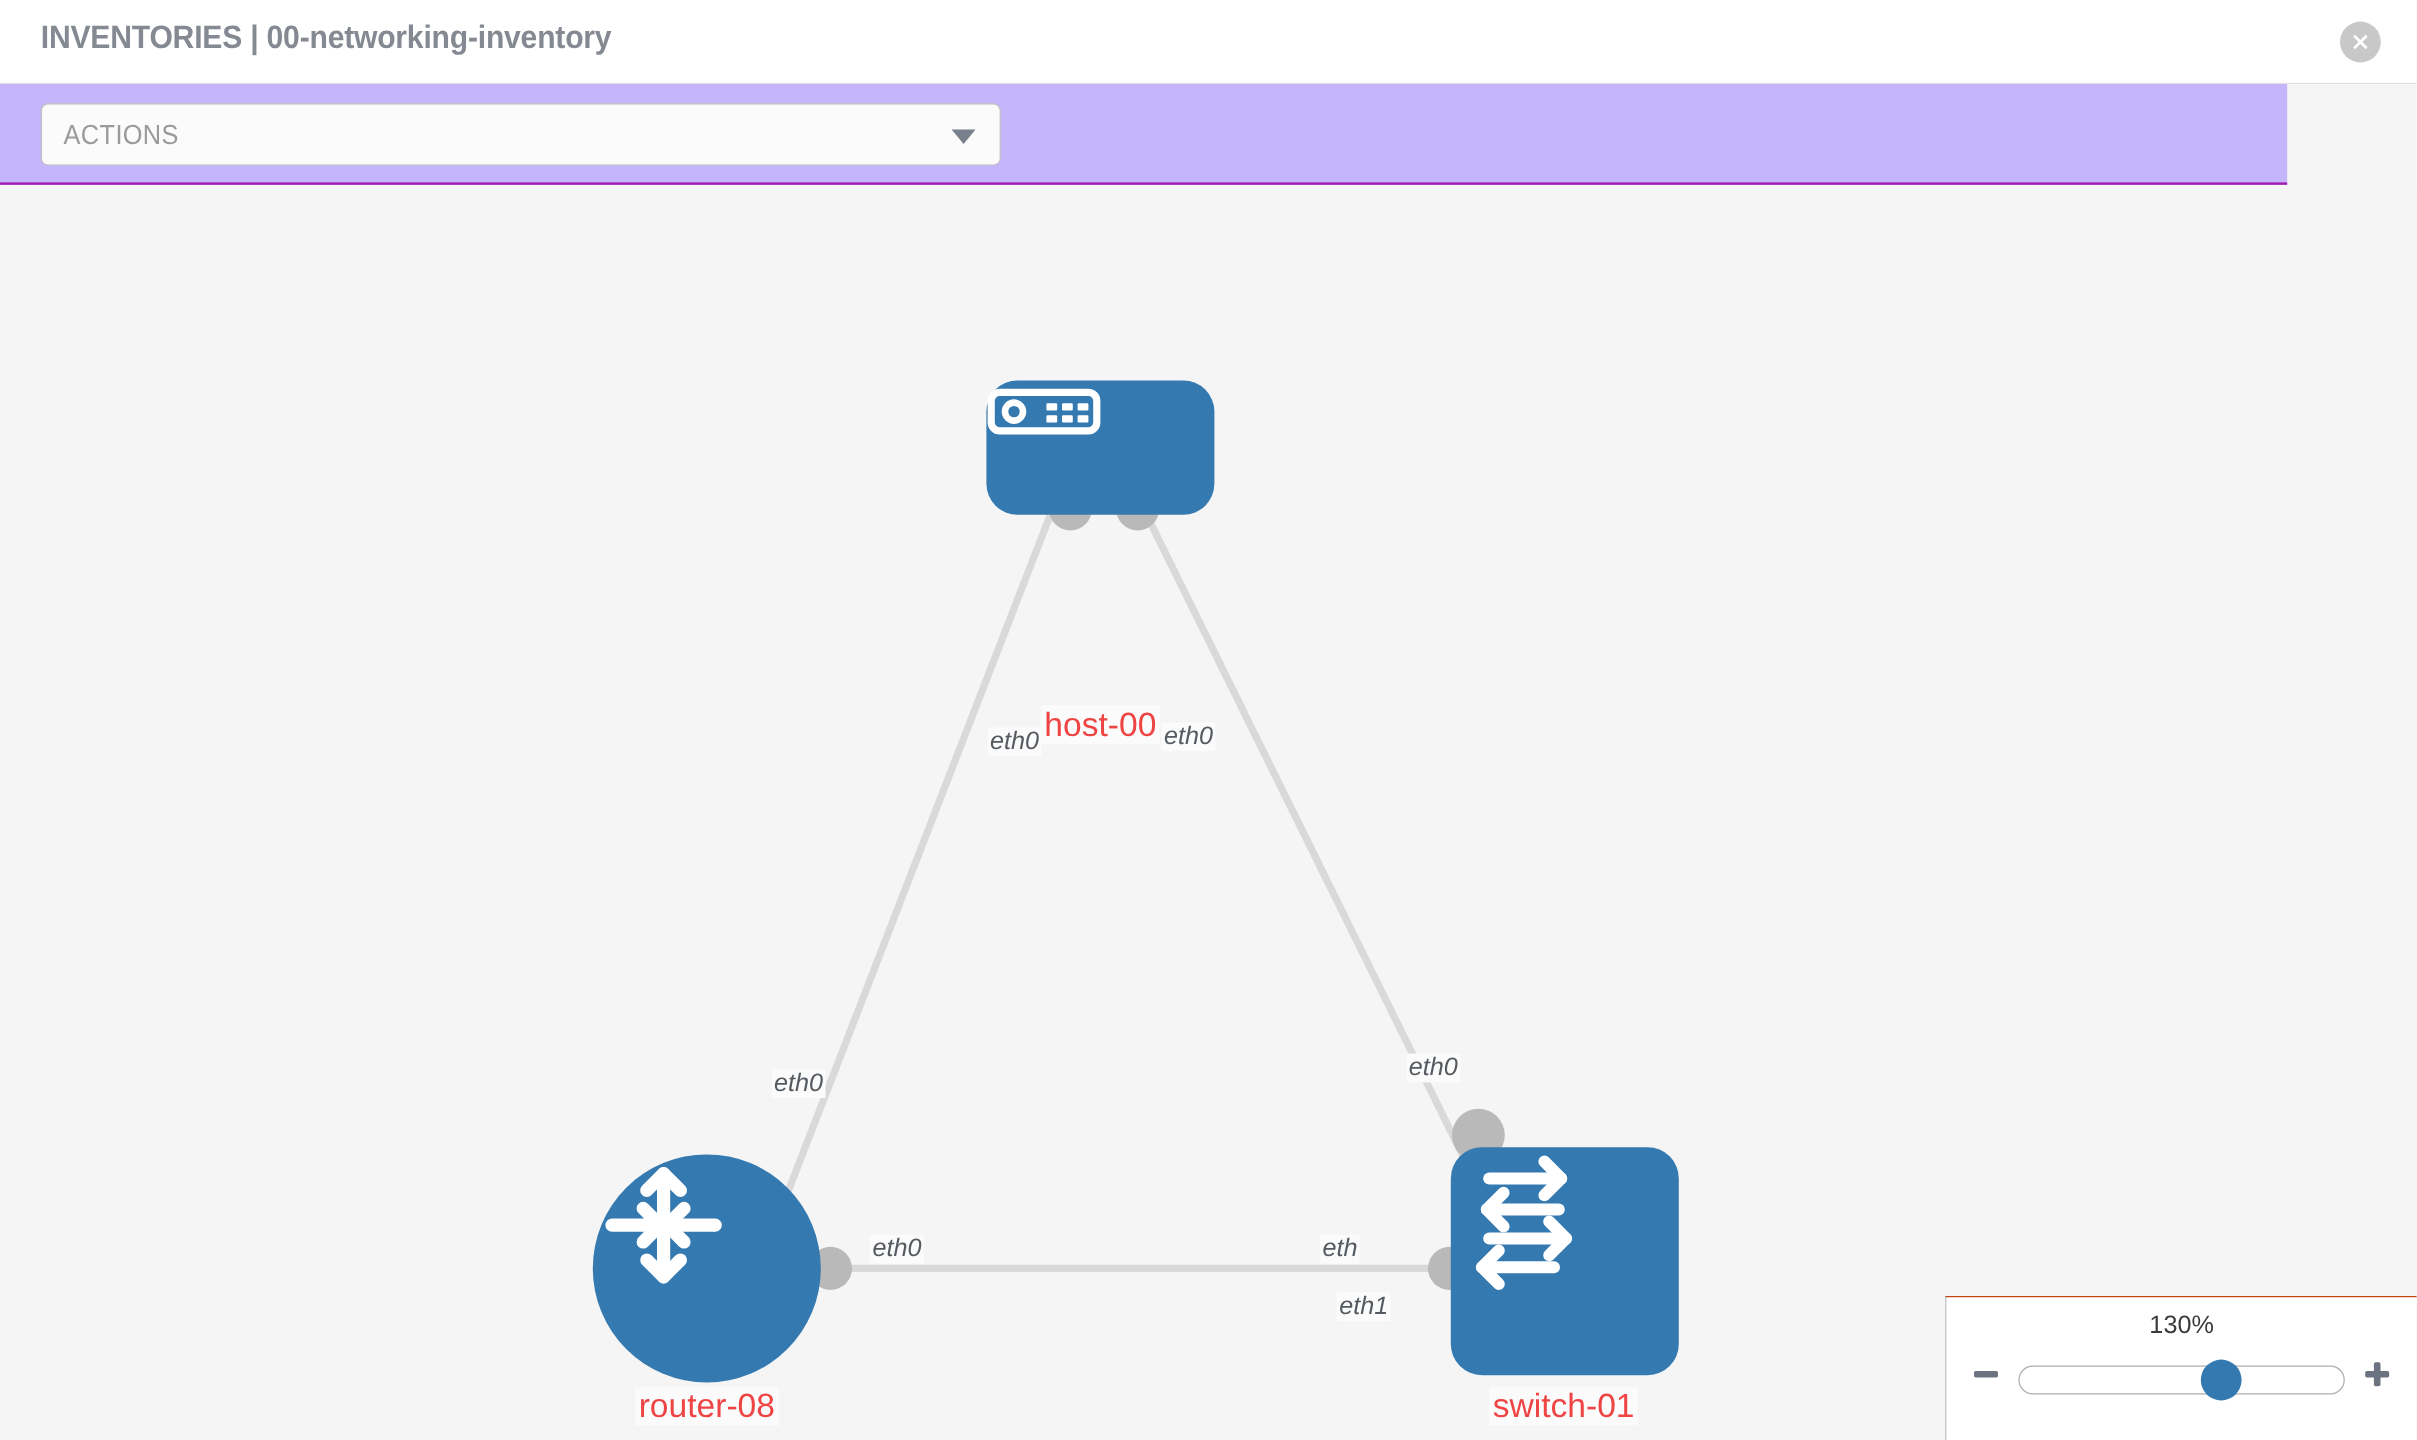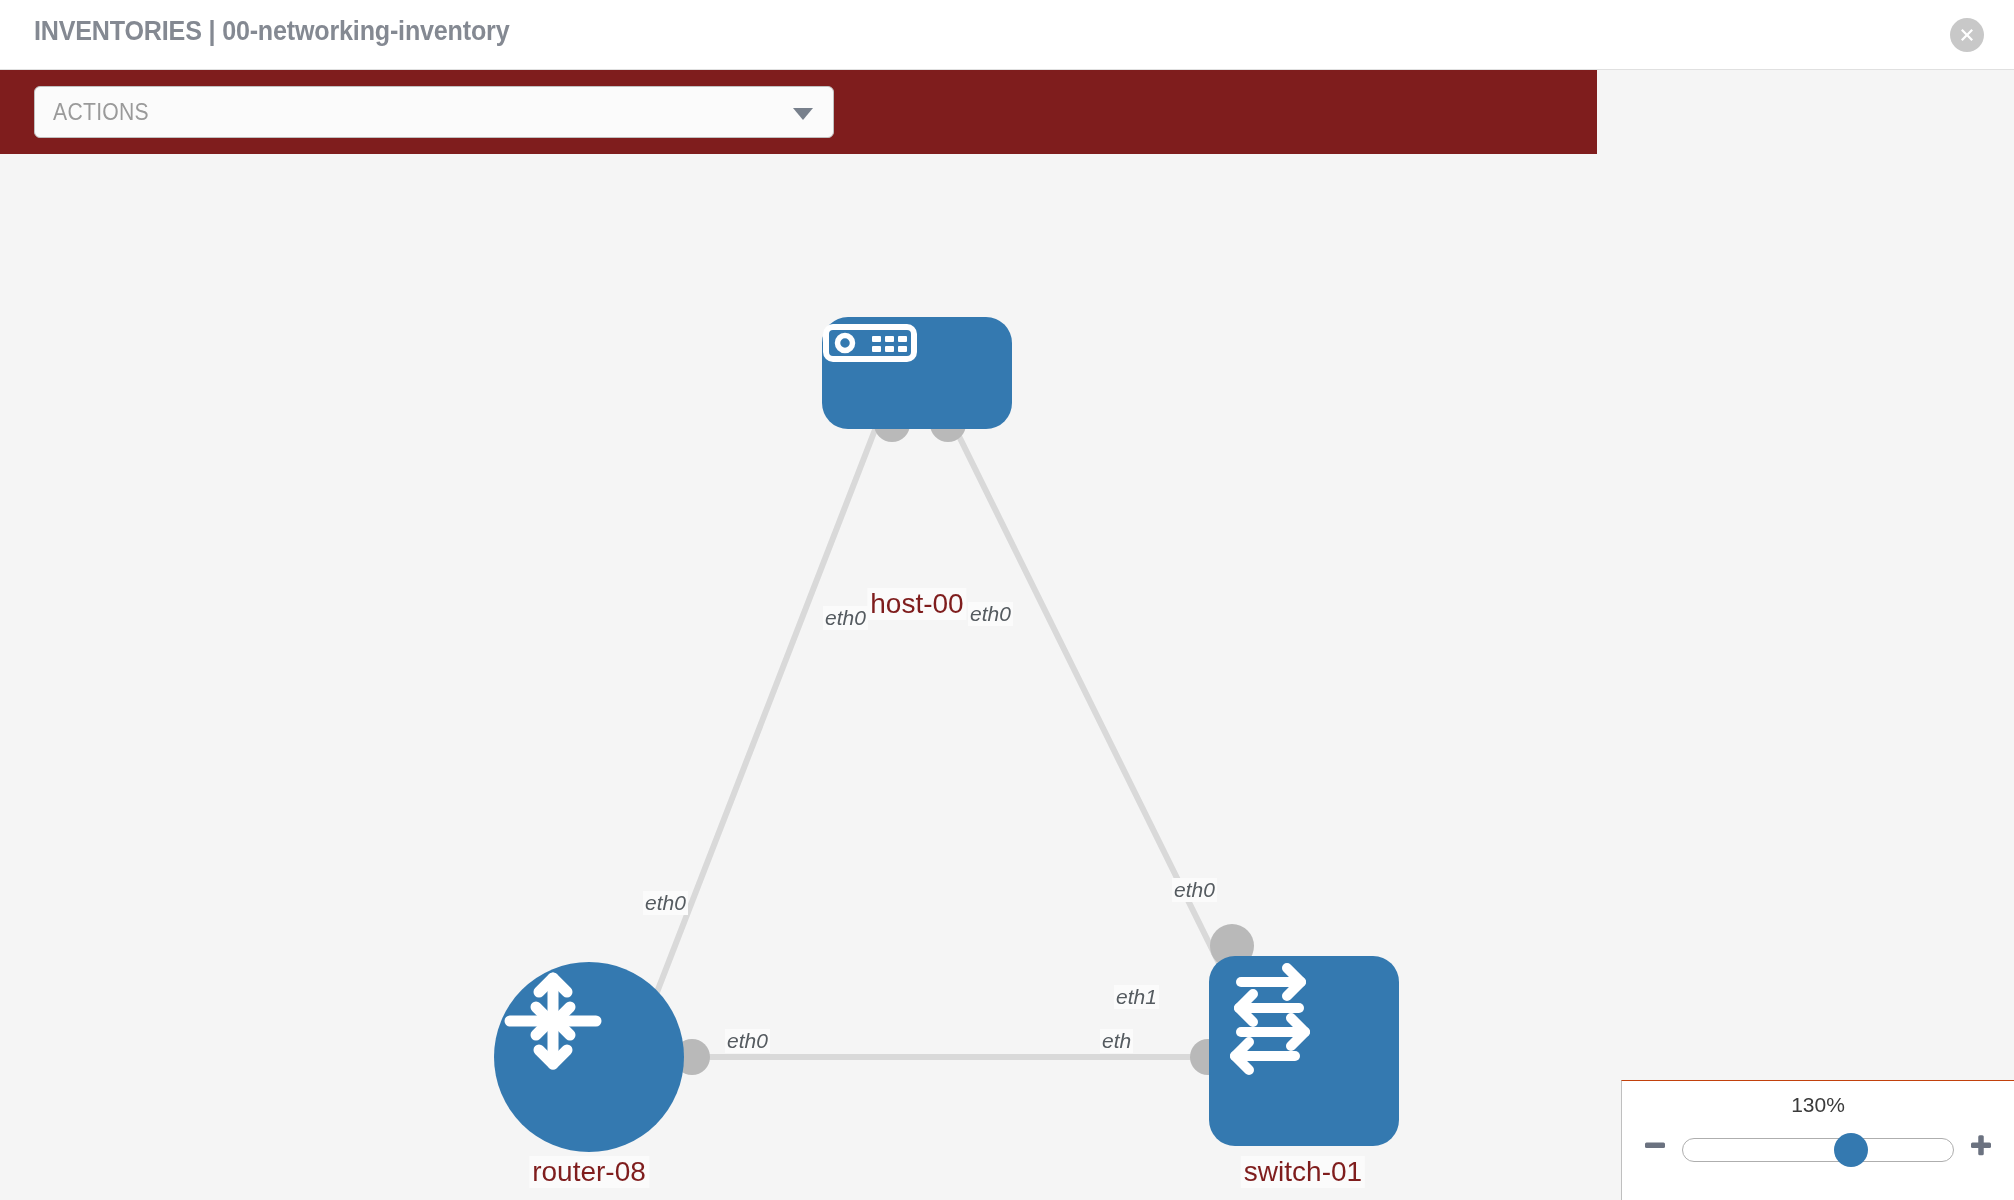--- a/index.html
+++ b/index.html
@@ -55,24 +55,24 @@
     display: flex;
     align-items: center;
     justify-content: center;
   }
   .close-btn svg { display: block; }
 
   
   .toolbar {
     position: absolute;
     top: 70px; left: 0;
-    width: 1597px;
+    width: 1906px;
     height: 84px;
-    background: #7f1d1d;
-    border-bottom: 2px solid #7f1d1d;
+    background: #c4b5fd;
+    border-bottom: 2px solid #a21caf;
   }
 
   .actions-select {
     position: absolute;
     left: 34px;
     top: 16px;
     width: 800px;
     height: 52px;
     background: #fbfbfb;
     border: 1px solid #c0c0c0;
@@ -154,21 +154,21 @@
     background: #fbfbfb;
     padding: 0 2px;
     white-space: nowrap;
     line-height: 1.15;
     font-style: italic;
   }
 
   .node-label {
     position: absolute;
     font-size: 28px;
-    color: #7f1d1d;
+    color: #ef4444;
     background: #fbfbfb;
     padding: 0 3px;
     white-space: nowrap;
     transform: translateX(-50%);
   }
 
   .node {
     position: absolute;
     background: #3479b0;
     cursor: pointer;
@@ -369,21 +369,21 @@
     <div class="node-label" style="left:917px; top:432px;">host-00</div>
     <div class="node-label" style="left:589px; top:1000px;">router-08</div>
     <div class="node-label" style="left:1303px; top:1000px;">switch-01</div>
 
     <div class="edge-label" style="left:823px; top:450px;">eth0</div>
     <div class="edge-label" style="left:968px; top:446px;">eth0</div>
     <div class="edge-label" style="left:643px; top:735px;">eth0</div>
     <div class="edge-label" style="left:1172px; top:722px;">eth0</div>
     <div class="edge-label" style="left:725px; top:873px;">eth0</div>
     <div class="edge-label" style="left:1100px; top:873px;">eth</div>
-    <div class="edge-label" style="left:1114px; top:829px;">eth1</div>
+    <div class="edge-label" style="left:1114px; top:921px;">eth1</div>
   </div>
 
   <div class="zoom-panel">
     <div class="zoom-value">130%</div>
     <div class="zoom-row">
       <div class="zoom-btn">
         <span>
           <svg width="26" height="26" viewBox="0 0 26 26">
             <rect x="3" y="10.5" width="20" height="5.5" rx="1.5" fill="#6b7280"></rect>
           </svg>

